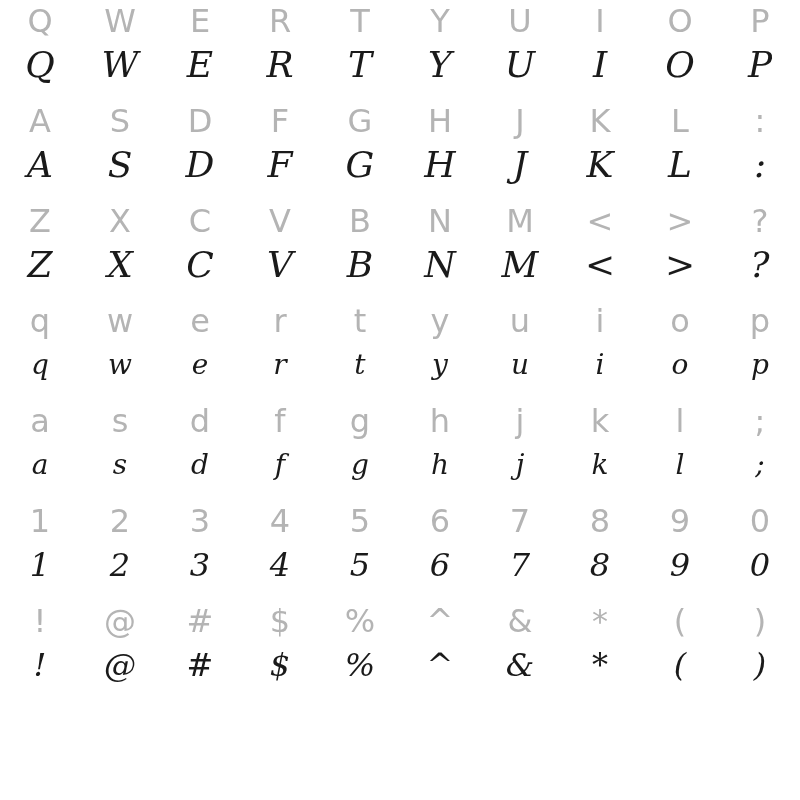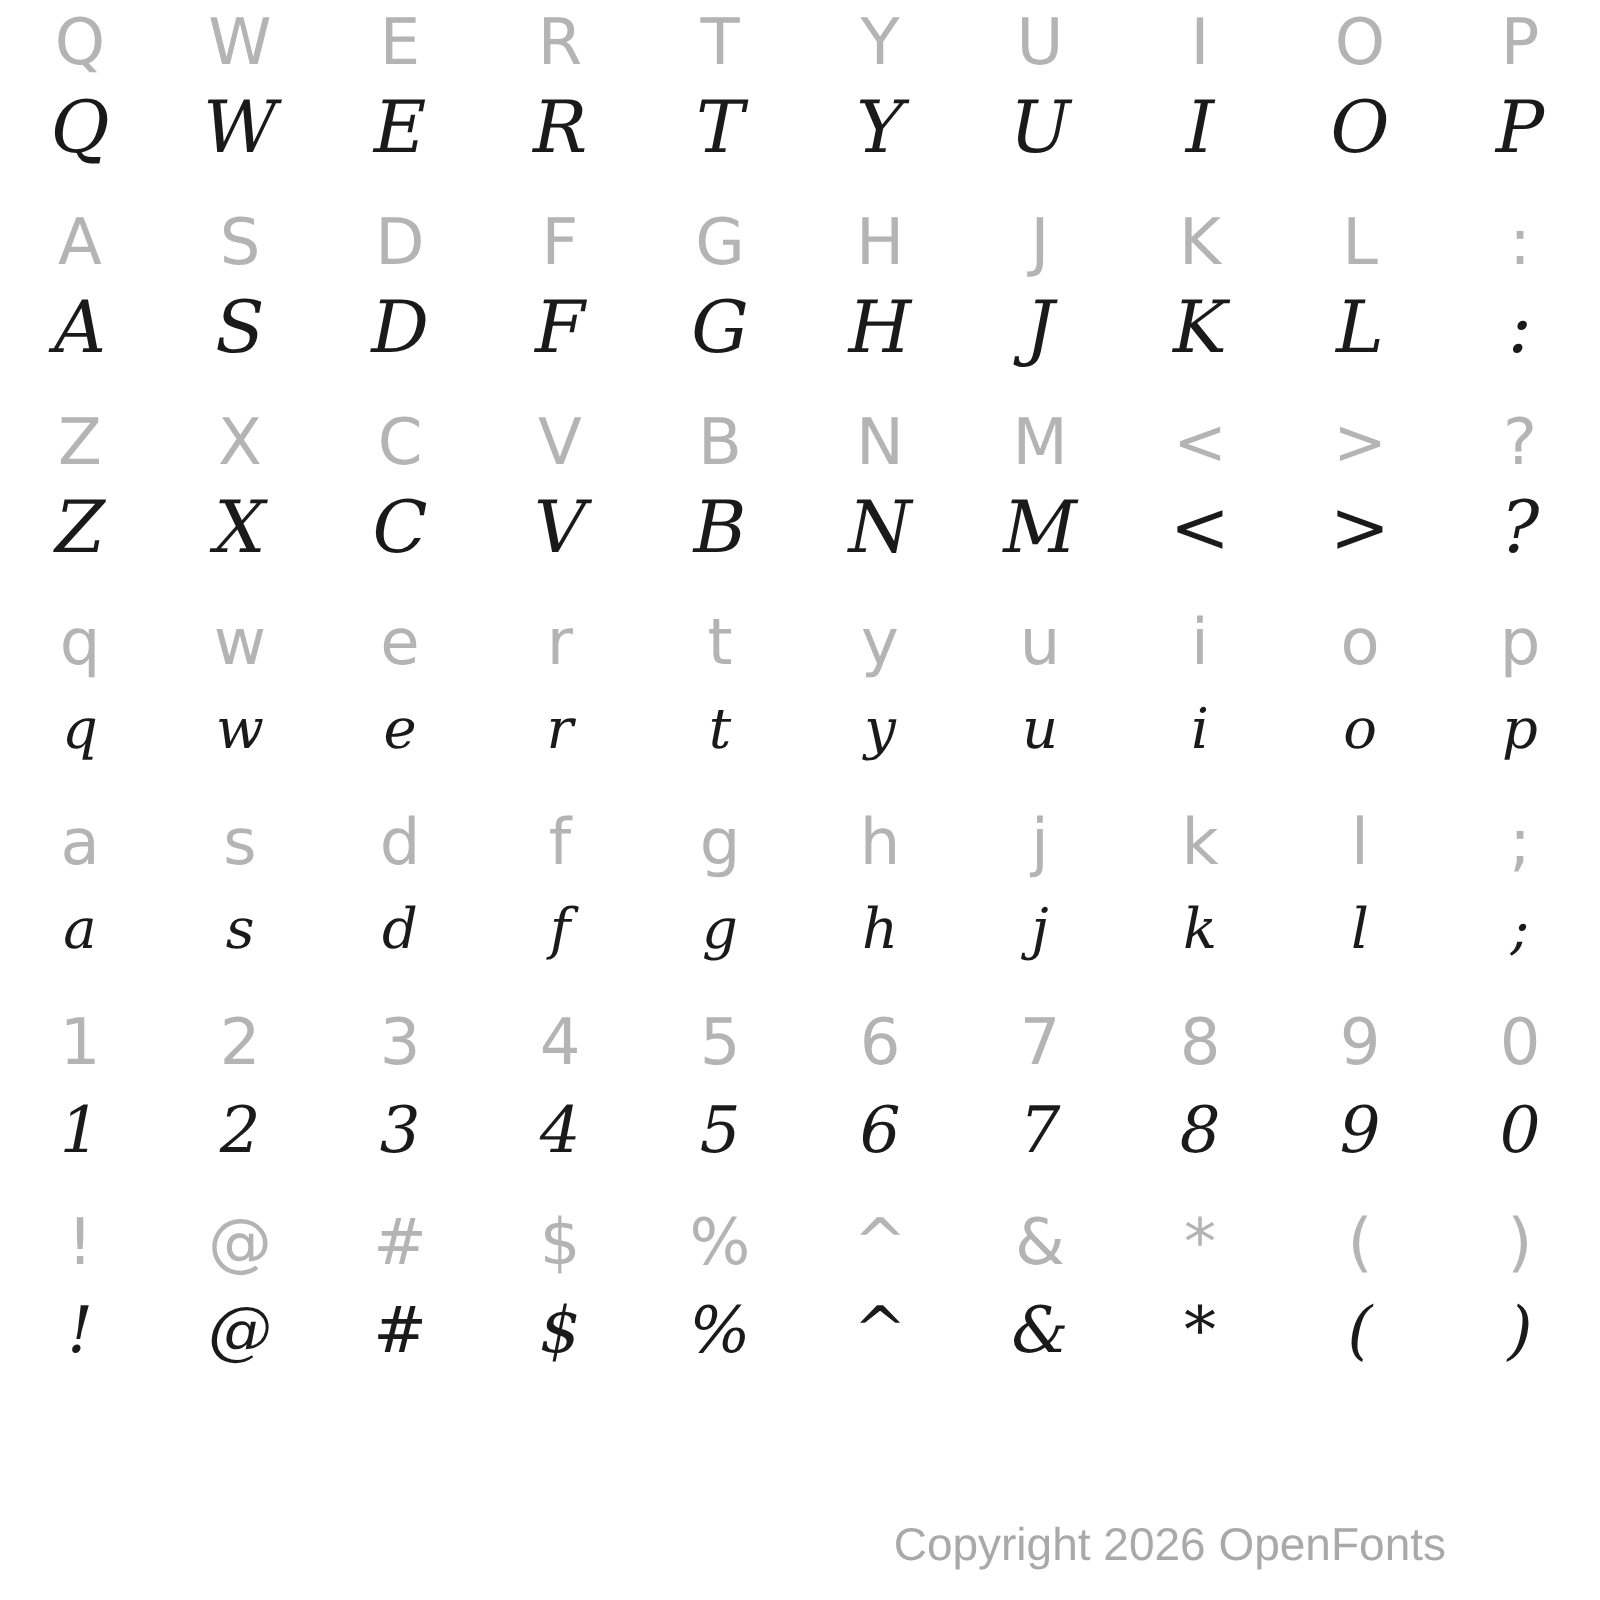--- a/index.html
+++ b/index.html
@@ -258,14 +258,13 @@
           <span class="cell">$</span>
           <span class="cell">%</span>
           <span class="cell">^</span>
           <span class="cell">&amp;</span>
           <span class="cell">*</span>
           <span class="cell">(</span>
           <span class="cell">)</span>
         </div>
       </div>
     </div>
-  <div class="copyright">Copyright 2026 OpenFonts</div>
 </div>
 
 </body></html>

